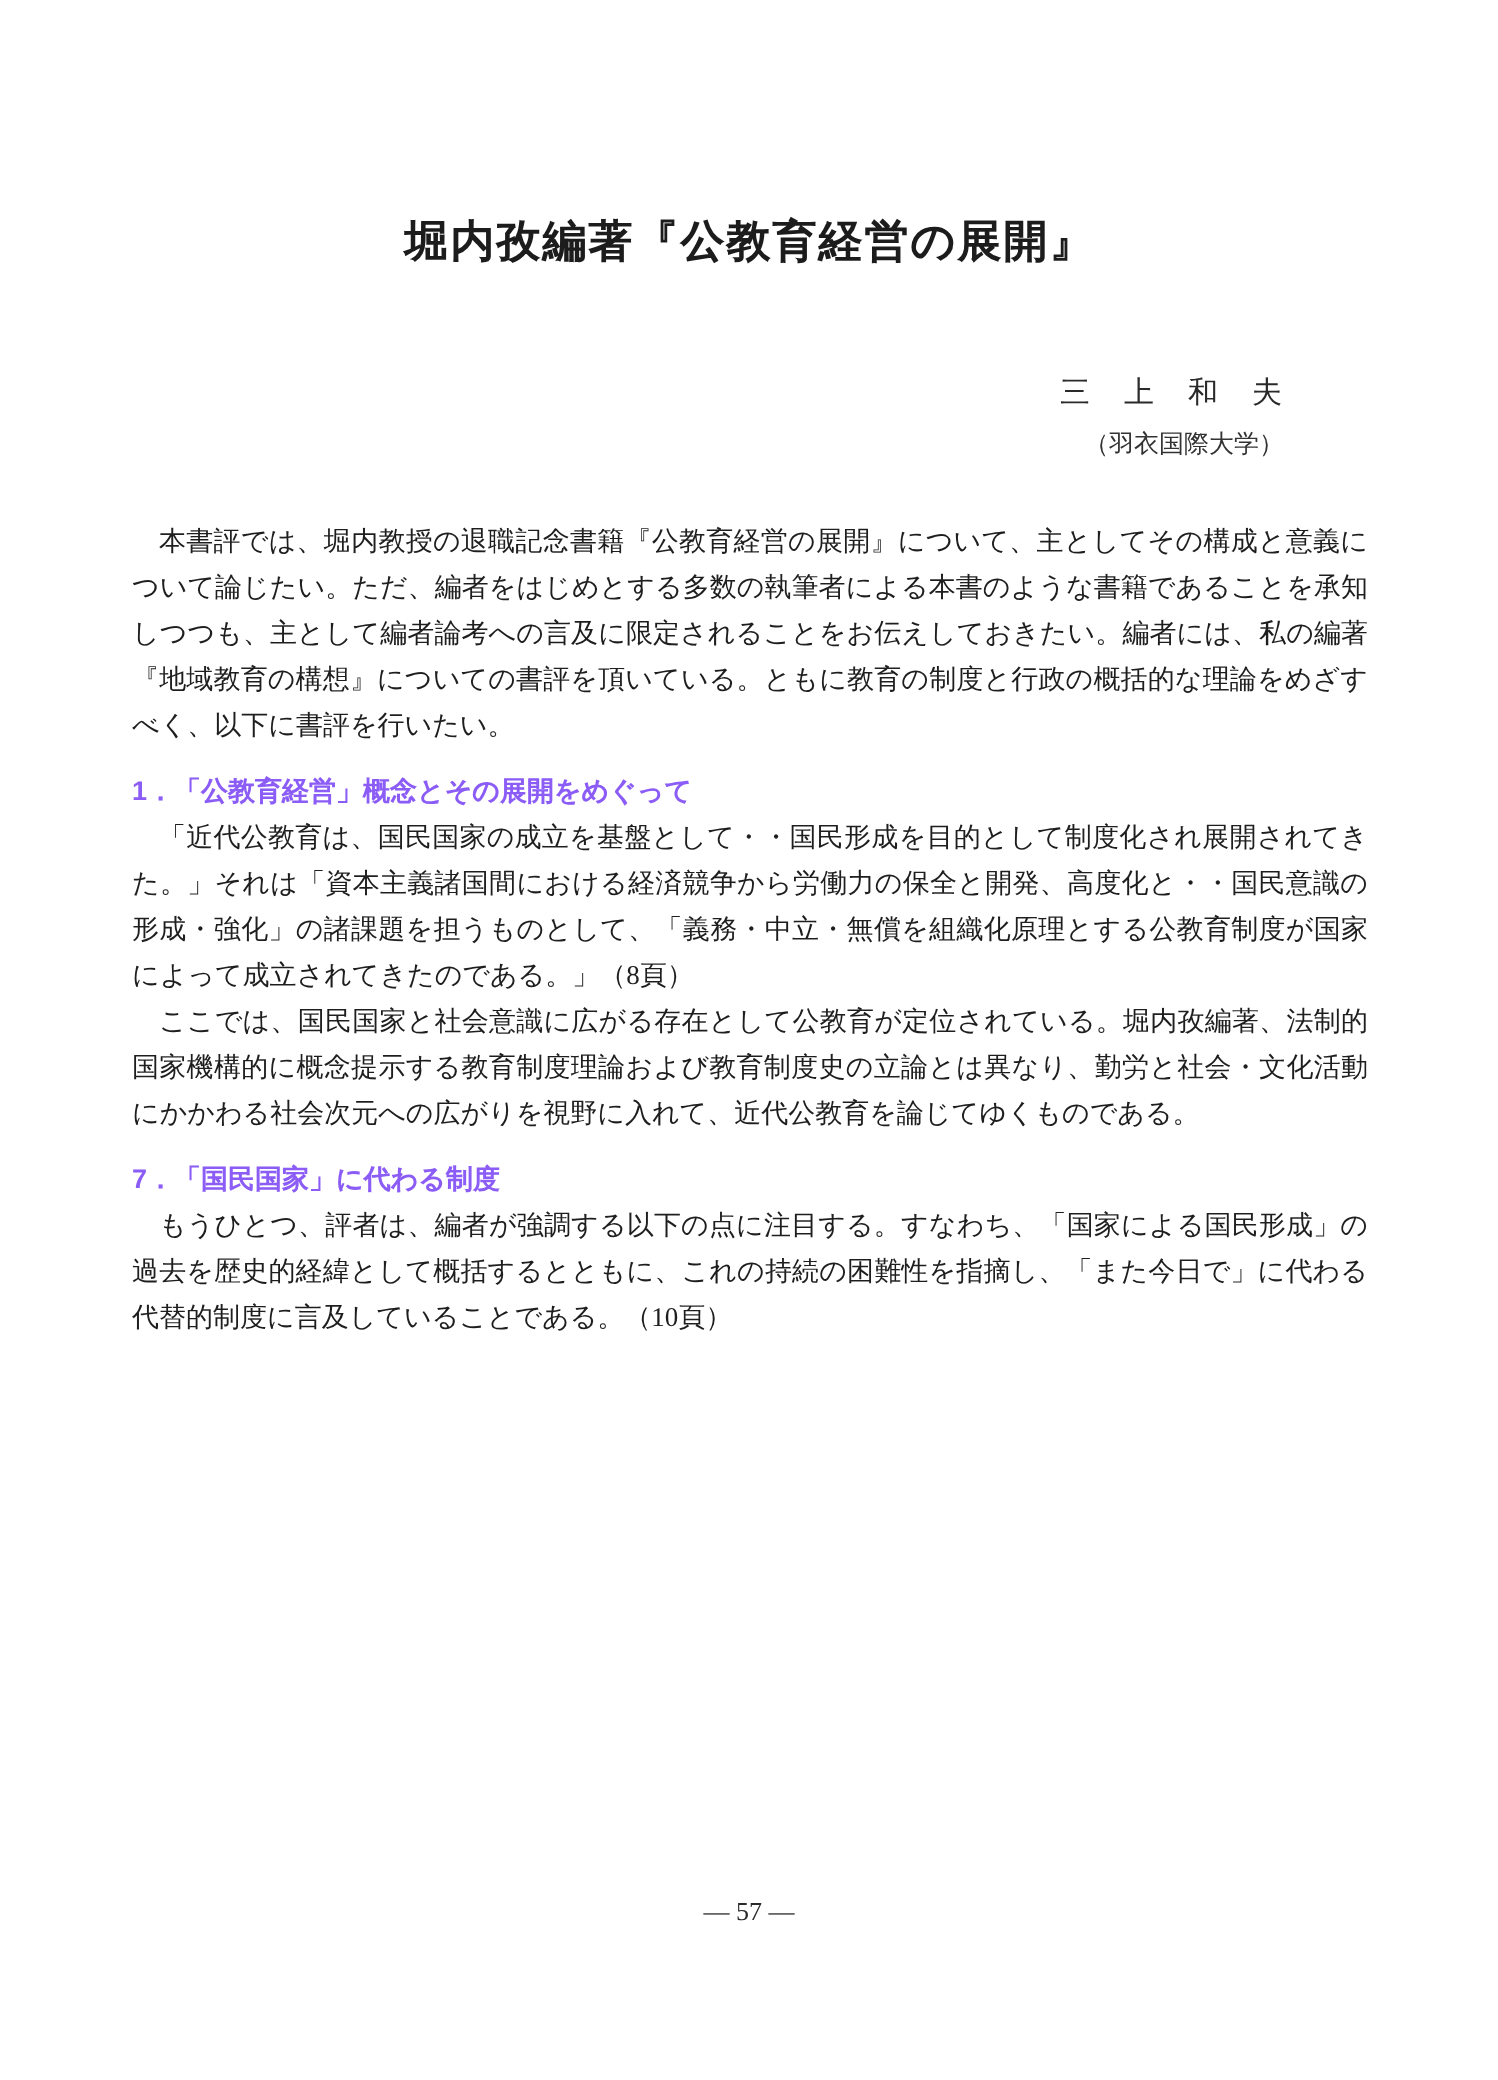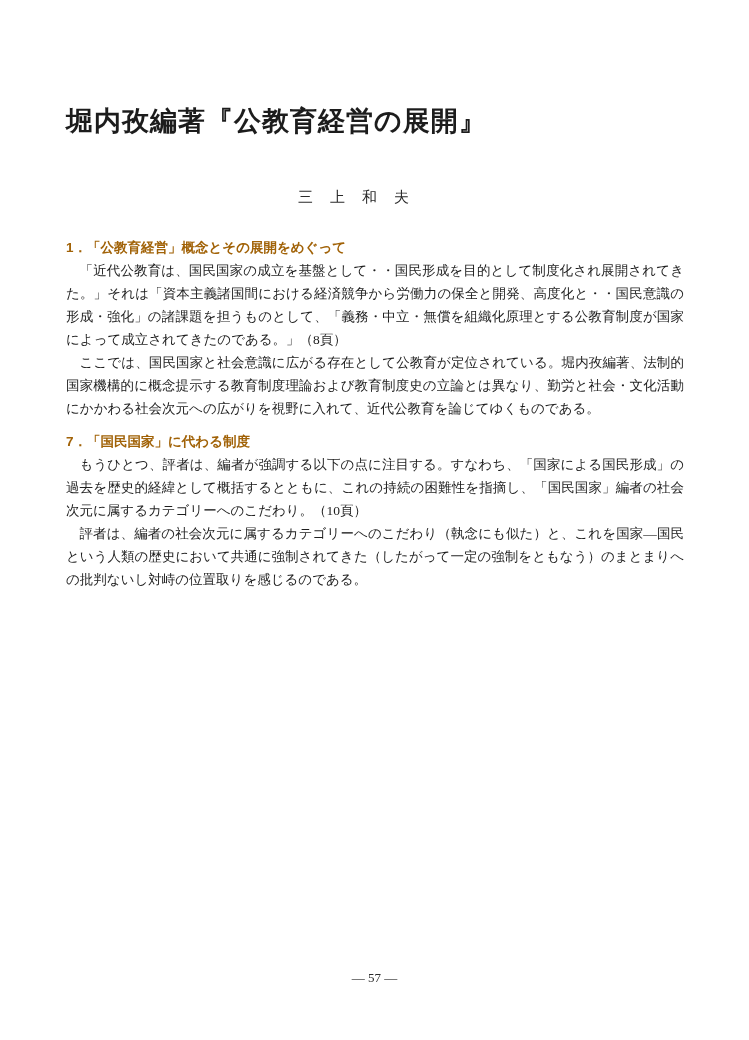--- a/index.html
+++ b/index.html
@@ -13,40 +13,39 @@
     height: 1040px;
     background: #ffffff;
     box-sizing: border-box;
     padding: 0 65px 0 66px;
     color: #222222;
     overflow: hidden;
   }
   .doc-title {
     margin: 0;
     padding-top: 106px;
-    text-align: left;
+    text-align: center;
     font-family: "Liberation Serif", "DejaVu Serif", serif;
     font-weight: 700;
-    font-size: 27px;
+    font-size: 22px;
     letter-spacing: 1px;
     line-height: 30px;
     color: #1c1c1c;
   }
   .author-block {
     margin-top: 50px;
     text-align: right;
     padding-right: 42px;
     font-family: "Liberation Serif", "DejaVu Serif", serif;
     color: #2a2a2a;
   }
   .author-name {
     font-size: 15px;
     line-height: 22px;
     letter-spacing: 1px;
-    text-align: center;
   }
   .author-affiliation {
     margin-top: 5px;
     font-size: 12.5px;
     line-height: 18px;
     color: #333333;
   }
   .doc-body {
     margin-top: 28px;
     font-family: "Liberation Serif", "DejaVu Serif", serif;
@@ -58,59 +57,60 @@
   .doc-body p {
     margin: 0;
     text-indent: 1em;
   }
   .section-heading {
     margin: 10px 0 0 0;
     font-family: "Liberation Sans", "DejaVu Sans", sans-serif;
     font-weight: 700;
     font-size: 13.5px;
     line-height: 23px;
-    color: #a16207;
+    color: #8b5cf6;
   }
   .page-footer {
     position: absolute;
     left: 0;
     right: 0;
-    bottom: 54px;
+    bottom: 76px;
     text-align: center;
     font-family: "Liberation Serif", "DejaVu Serif", serif;
     font-size: 13px;
     color: #2a2a2a;
   }
 </style>
 </head>
 <body>
 
 <div class="page">
 
   <h1 class="doc-title">堀内孜編著『公教育経営の展開』</h1>
 
   <div class="author-block">
     <div class="author-name">三　上　和　夫</div>
+    <div class="author-affiliation">（羽衣国際大学）</div>
   </div>
 
   <div class="doc-body">
 
+    <p>本書評では、堀内教授の退職記念書籍『公教育経営の展開』について、主としてその構成と意義について論じたい。ただ、編者をはじめとする多数の執筆者による本書のような書籍であることを承知しつつも、主として編者論考への言及に限定されることをお伝えしておきたい。編者には、私の編著『地域教育の構想』についての書評を頂いている。ともに教育の制度と行政の概括的な理論をめざすべく、以下に書評を行いたい。</p>
 
     <h2 class="section-heading">1．「公教育経営」概念とその展開をめぐって</h2>
 
 
     <p>「近代公教育は、国民国家の成立を基盤として・・国民形成を目的として制度化され展開されてきた。」それは「資本主義諸国間における経済競争から労働力の保全と開発、高度化と・・国民意識の形成・強化」の諸課題を担うものとして、「義務・中立・無償を組織化原理とする公教育制度が国家によって成立されてきたのである。」（8頁）</p>
 
     <p>ここでは、国民国家と社会意識に広がる存在として公教育が定位されている。堀内孜編著、法制的国家機構的に概念提示する教育制度理論および教育制度史の立論とは異なり、勤労と社会・文化活動にかかわる社会次元への広がりを視野に入れて、近代公教育を論じてゆくものである。</p>
 
     <h2 class="section-heading">7．「国民国家」に代わる制度</h2>
 
-    <p>もうひとつ、評者は、編者が強調する以下の点に注目する。すなわち、「国家による国民形成」の過去を歴史的経緯として概括するとともに、これの持続の困難性を指摘し、「国民国家」編者の社会次元に属するカテゴリーへのこだわり。（10頁）</p>
+    <p>もうひとつ、評者は、編者が強調する以下の点に注目する。すなわち、「国家による国民形成」の過去を歴史的経緯として概括するとともに、これの持続の困難性を指摘し、「また今日で」に代わる代替的制度に言及していることである。（10頁）</p>
 
 
-    <p>評者は、編者の社会次元に属するカテゴリーへのこだわり（執念にも似た）と、これを国家―国民という人類の歴史において共通に強制されてきた（したがって一定の強制をともなう）のまとまりへの批判ないし対峙の位置取りを感じるのである。</p>
 
 
   </div>
 
   <div class="page-footer">― 57 ―</div>
 
 </div>
 
 </body></html>

